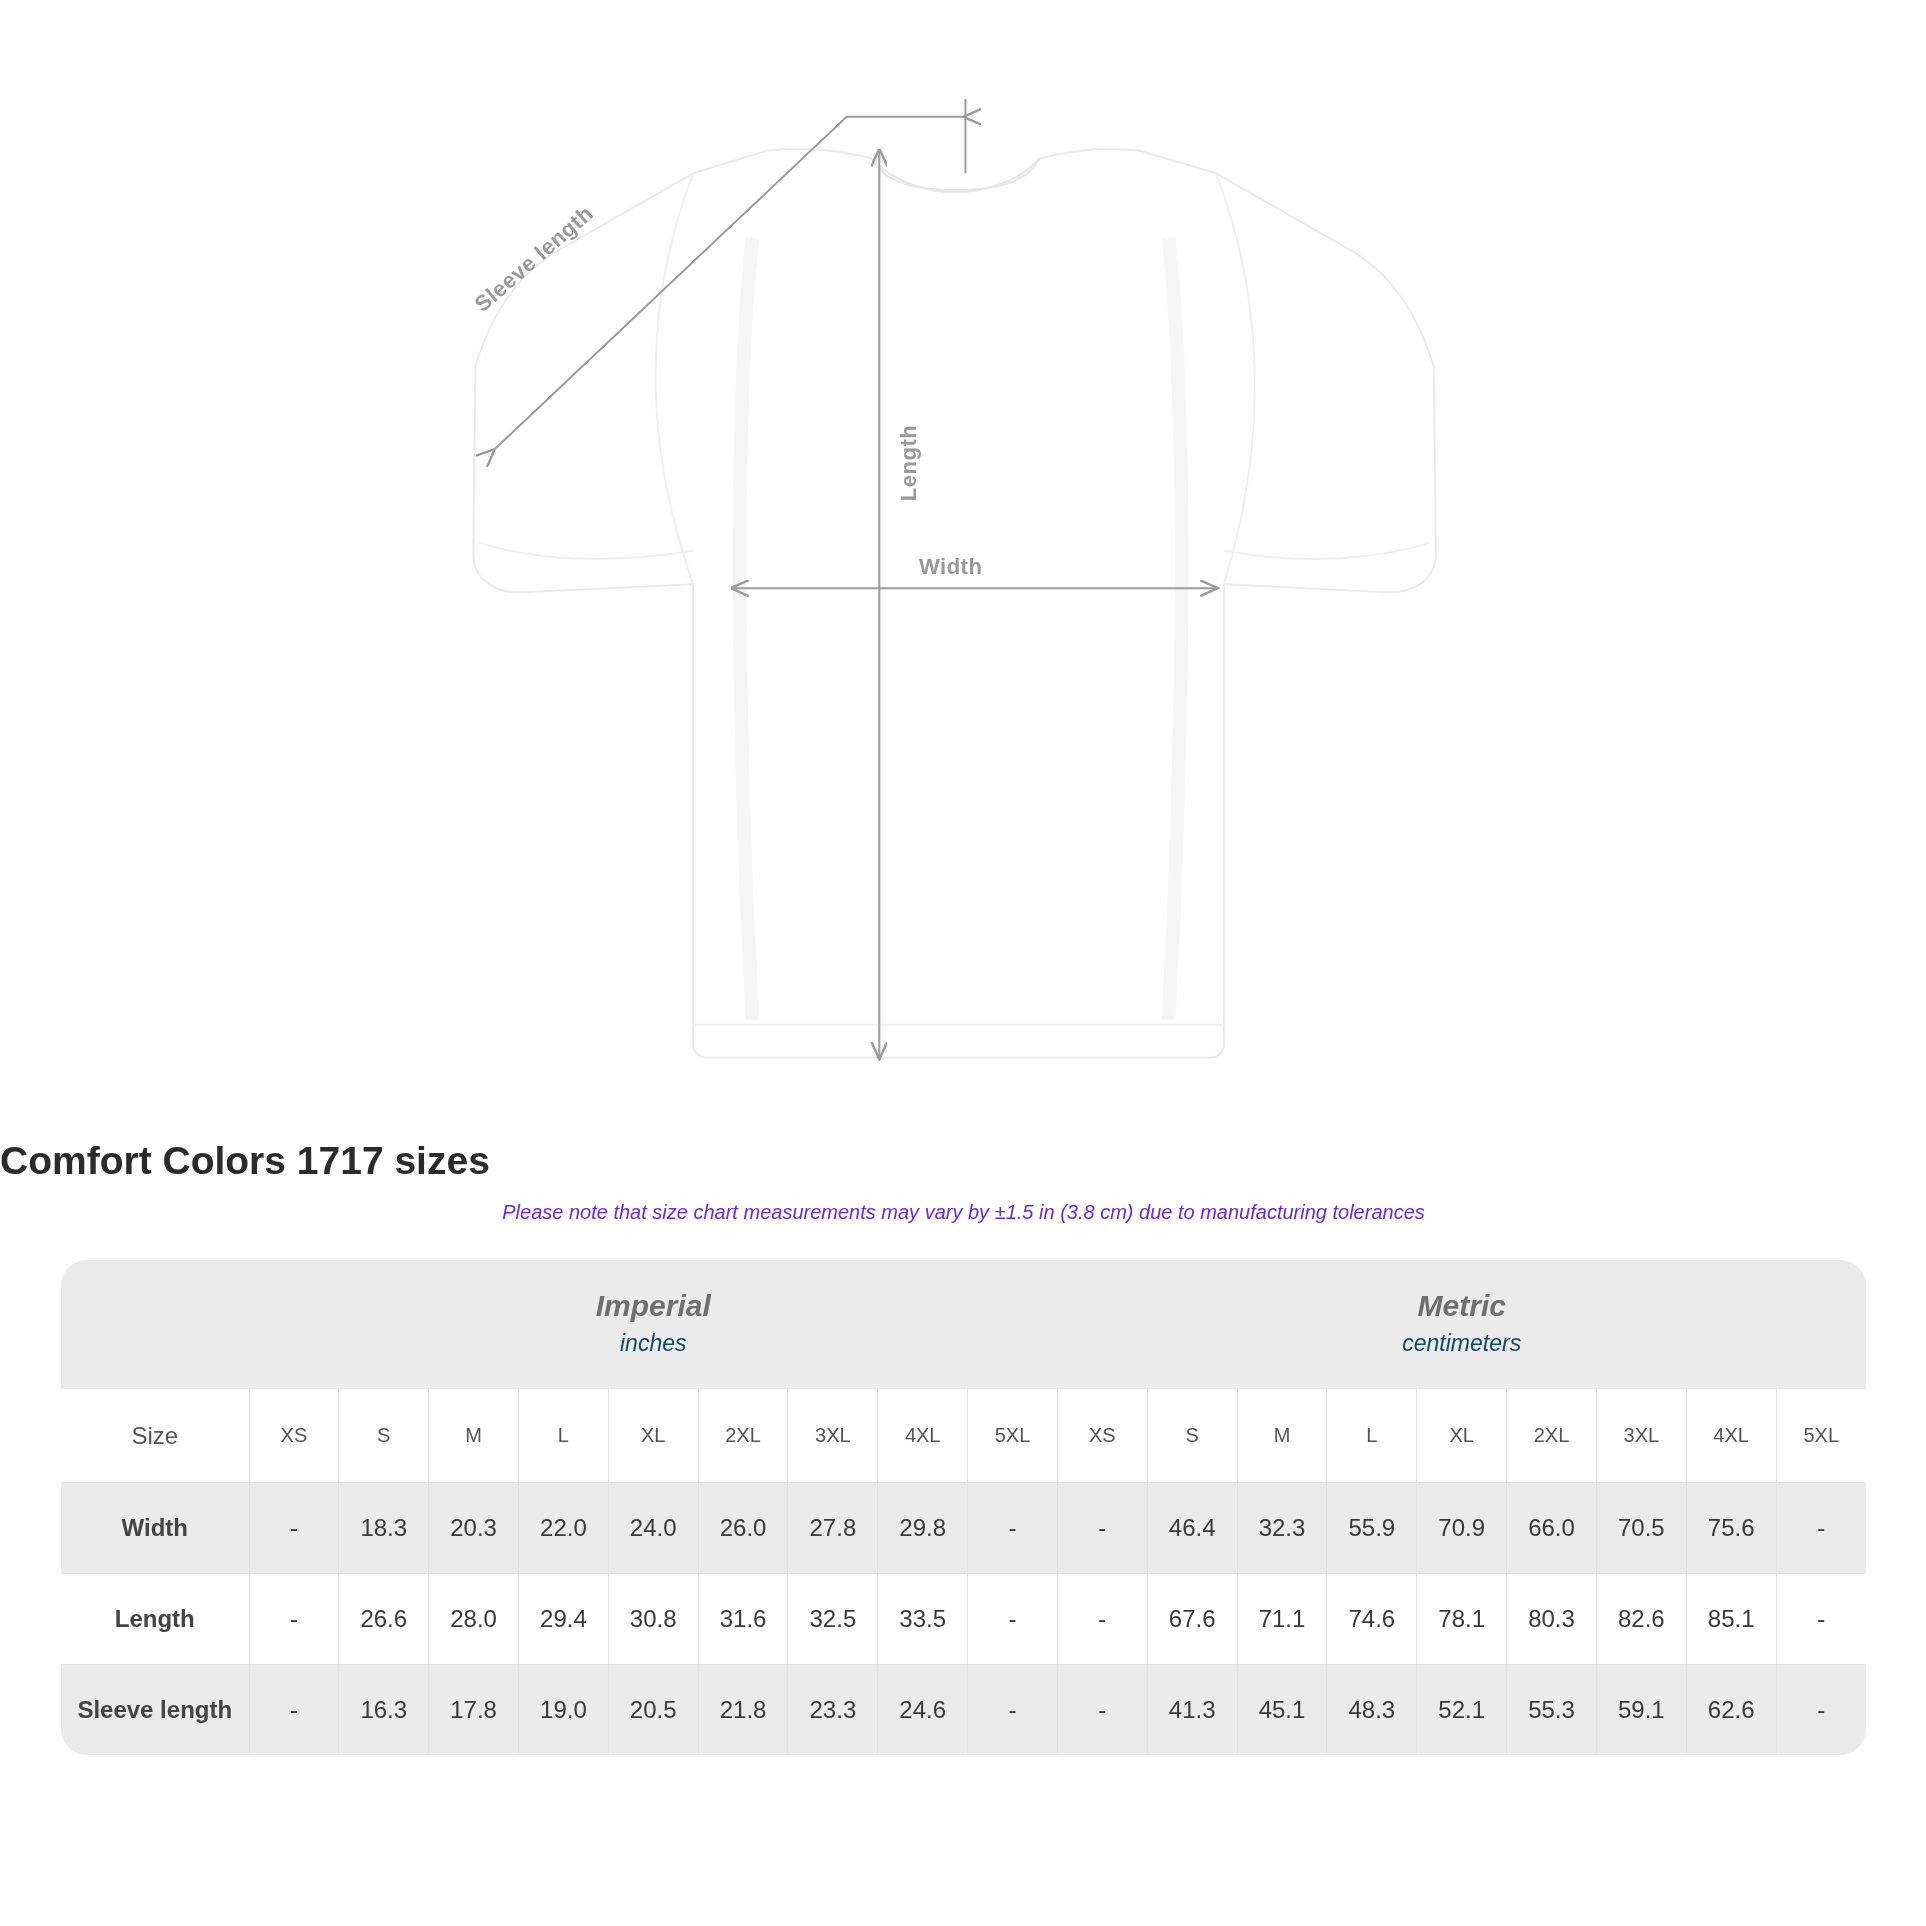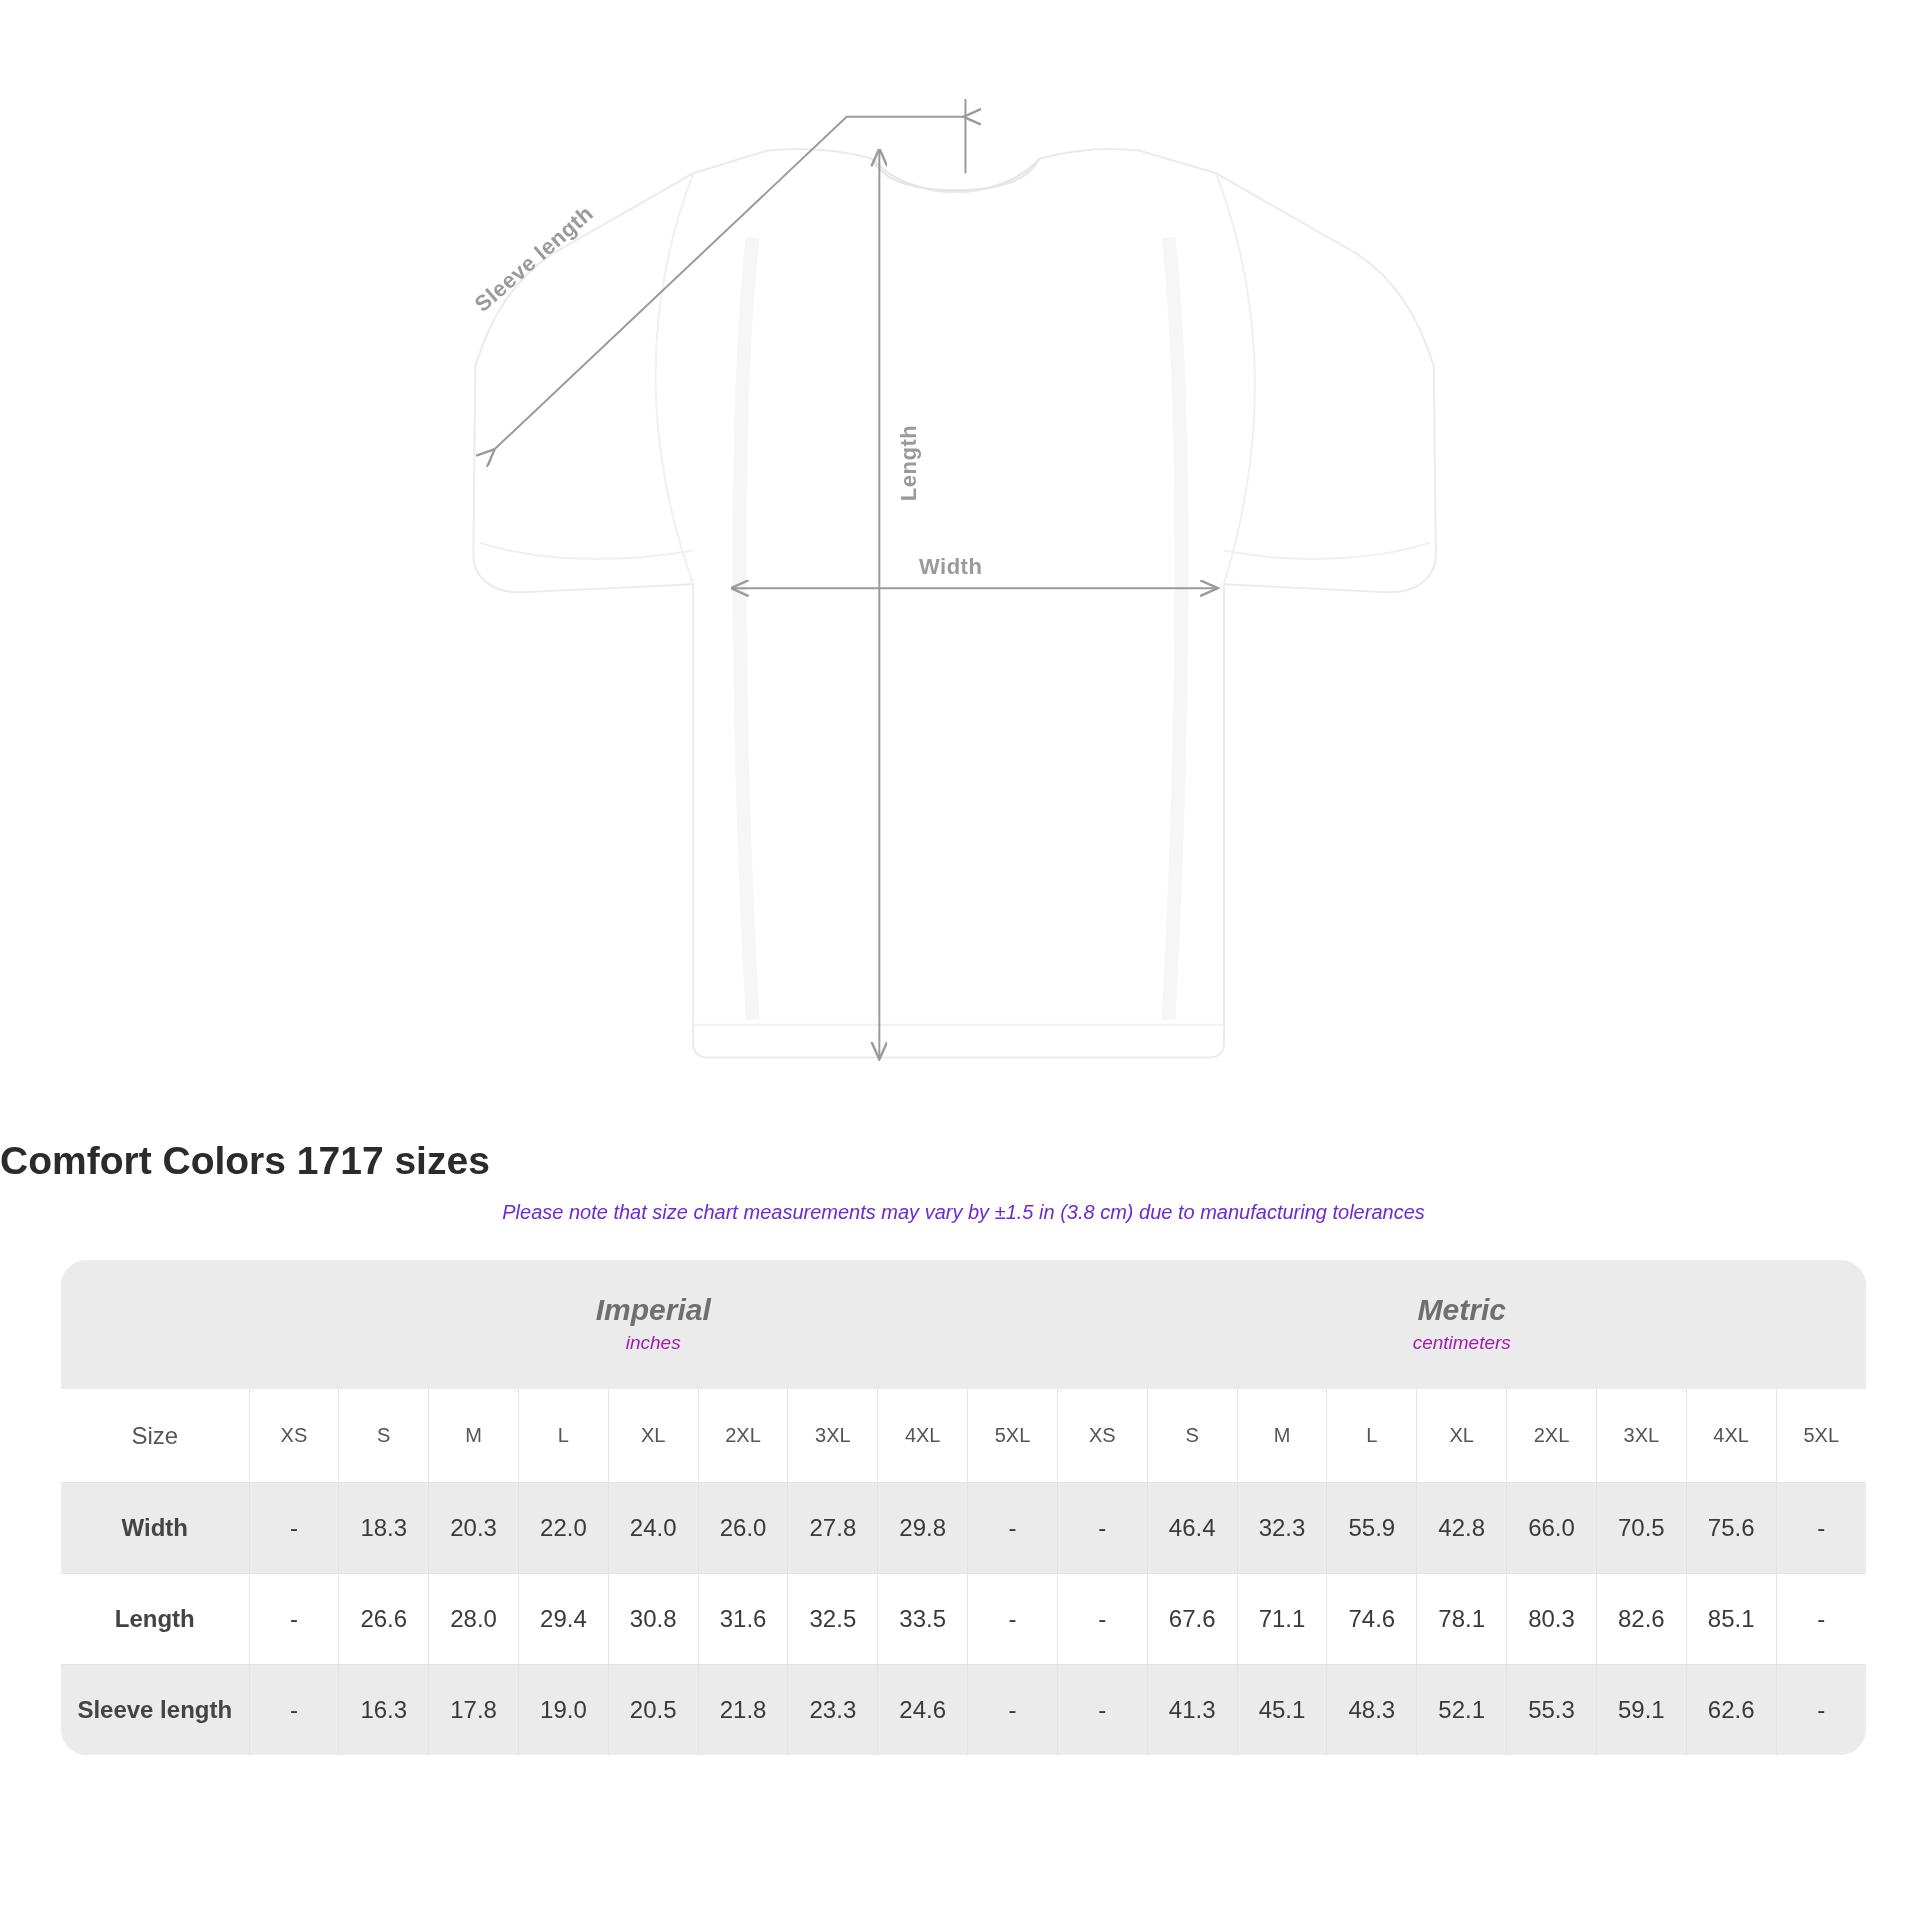--- a/index.html
+++ b/index.html
@@ -95,23 +95,23 @@
     border: none;
   }
   .unit-title {
     font-size: 30px;
     font-style: italic;
     font-weight: bold;
     color: #6f6f6f;
     line-height: 1.25;
   }
   .unit-sub {
-    font-size: 19px;
+    font-size: 23px;
     font-style: italic;
-    color: #a21caf;
+    color: #0c4a6e;
     line-height: 1.6;
   }
 
   .head-row td {
     height: 91px;
     font-size: 20px;
     font-weight: bold;
     color: #555555;
     background: #ffffff;
     border-right: 1px solid #e4e4e4;
@@ -283,21 +283,21 @@
         <td>22.0</td>
         <td>24.0</td>
         <td>26.0</td>
         <td>27.8</td>
         <td>29.8</td>
         <td>-</td>
         <td>-</td>
         <td>46.4</td>
         <td>32.3</td>
         <td>55.9</td>
-        <td>42.8</td>
+        <td>70.9</td>
         <td>66.0</td>
         <td>70.5</td>
         <td>75.6</td>
         <td>-</td>
       </tr>
 
       <tr class="data-row plain">
         <td class="rowname">Length</td>
         <td>-</td>
         <td>26.6</td>

